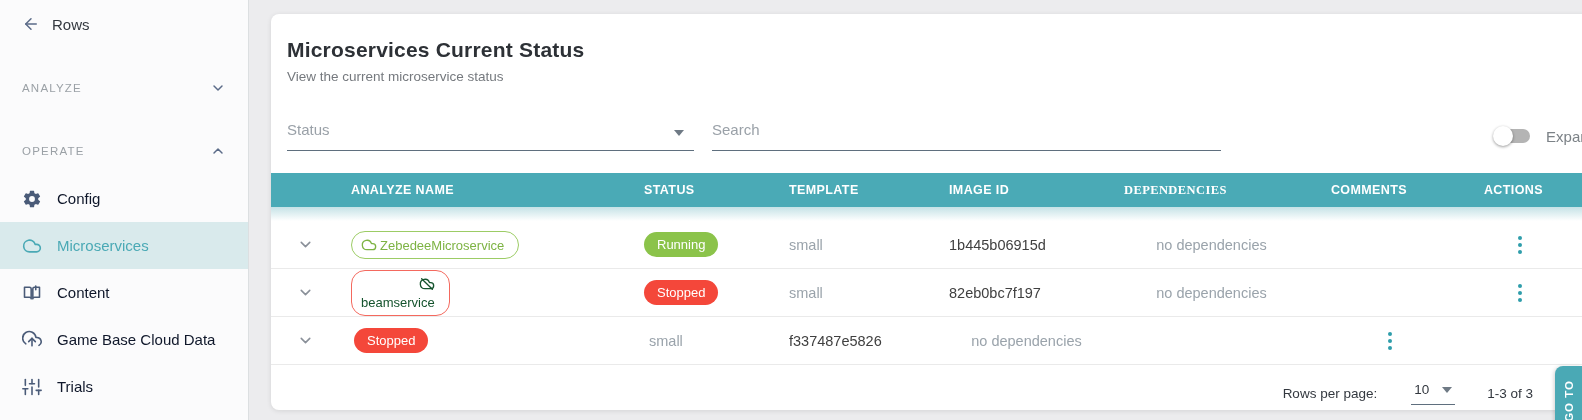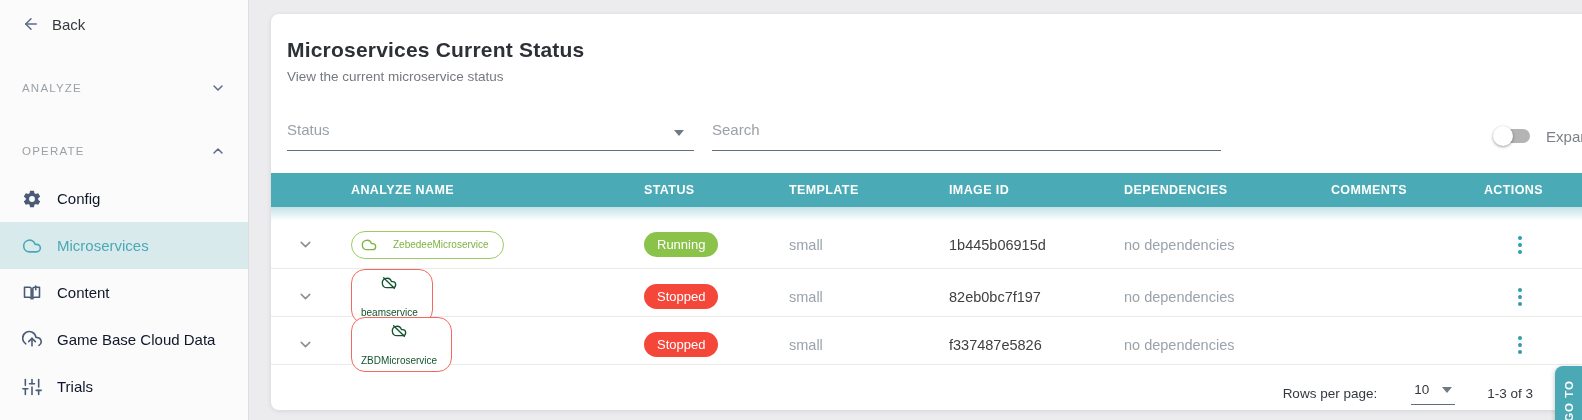--- a/index.html
+++ b/index.html
@@ -38,37 +38,37 @@
   .switch { position: relative; width: 38px; height: 20px; flex-shrink: 0; }
   .switch .track { position: absolute; left: 3px; top: 3px; width: 34px; height: 14px; border-radius: 7px; background: #b4b4b4; }
   .switch .knob { position: absolute; left: 0; top: 0; width: 20px; height: 20px; border-radius: 50%; background: #fff; box-shadow: 0 1px 3px rgba(0,0,0,.4); }
 
   
   .grid-cols { display: grid; grid-template-columns: 68px 290px 140px 160px 180px 190px 140px 130px; align-items: center; }
   .thead { margin-top: 22px; height: 34px; background: #4aaab6; color: #fff; font-size: 12.5px; font-weight: 700; letter-spacing: .4px; }
   .th-name { padding-left: 12px; }
   .th-status { padding-left: 15px; }
   .th-template, .th-image { padding-left: 20px; }
-  .th-deps { padding-left: 15px; }
+  .th-deps { padding-left: 15px; font-family: Liberation Serif, serif; }
   .th-comments { text-align: center; }
   .th-actions { text-align: right; padding-right: 26px; }
   .head-gradient { height: 14px; background: linear-gradient(#c5e2e6, #ffffff); }
   .trow { height: 48px; border-bottom: 1px solid #eaeaea; font-size: 14px; background: #fff; }
   .cell-exp { display: flex; justify-content: center; color: #8a9099; cursor: pointer; }
   .cell-name { padding-left: 12px; }
-  .pill { display: inline-flex; align-items: center; gap: 16px; border: 1px solid; border-radius: 14px; padding: 5px 14px 5px 9px; font-size: 10px; cursor: pointer; background: #fff; font-family: inherit; }
+  .pill { display: inline-flex; align-items: flex-end; gap: 3px; border: 1px solid; border-radius: 14px; padding: 5px 14px 5px 9px; font-size: 13px; cursor: pointer; background: #fff; font-family: inherit; }
   .pill--green { color: #7db343; border-color: #9ccc65; }
   .pill--red { color: #14532d; border-color: #f4695e; flex-direction: column; }
   .cell-status { padding-left: 15px; }
   .badge { display: inline-block; border-radius: 13px; padding: 5px 13px; min-width: 44px; text-align: center; color: #fff; font-size: 13px; }
   .badge--running { background: #8bc34a; }
   .badge--stopped { background: #f4473a; }
   .cell-template { padding-left: 20px; color: #9aa3ab; font-size: 14.5px; }
   .cell-image { padding-left: 20px; color: #404040; font-size: 14.5px; }
-  .cell-deps { padding-left: 15px; color: #9aa3ab; font-size: 14.5px; }
+  .cell-deps { padding-left: 15px; color: #9aa3ab; font-size: 14.5px; text-align: center; }
   .cell-actions { display: flex; justify-content: flex-end; padding-right: 44px; }
   .kebab { display: flex; flex-direction: column; gap: 3px; padding: 3px; cursor: pointer; }
   .kebab i { width: 4px; height: 4px; border-radius: 50%; background: #2f9dab; }
 
   
   .tfoot { display: flex; align-items: center; justify-content: flex-end; height: 57px; padding-right: 34px; font-size: 13.5px; color: #33383f; }
   .rpp-select { display: flex; align-items: center; gap: 13px; margin-left: 34px; border-bottom: 1px solid #5f6f7e; padding: 0 3px 7px 3px; cursor: pointer; }
   .rpp-select .tri { width: 0; height: 0; border-left: 5px solid transparent; border-right: 5px solid transparent; border-top: 6px solid #6f7a85; }
   .range { margin-left: 32px; }
   .page-btn { margin-left: 44px; color: #c6c6c6; display: flex; cursor: pointer; background: none; border: 0; }
@@ -82,21 +82,21 @@
 <body>
 
 <div class="app">
 
   <aside class="sidebar">
     <div class="back-row">
       <svg width="18" height="18" viewBox="0 0 24 24" fill="none" stroke="currentColor" stroke-width="2" stroke-linecap="round" stroke-linejoin="round">
           <line x1="19" y1="12" x2="5" y2="12"></line>
           <polyline points="12 19 5 12 12 5"></polyline>
         </svg>
-      <span>Back</span>
+      <span>Rows</span>
     </div>
 
     <div class="side-section" style="margin-top:47px">
       <span>ANALYZE</span>
       <svg width="16" height="16" viewBox="0 0 24 24" fill="none" stroke="currentColor" stroke-width="2.2" stroke-linecap="round" stroke-linejoin="round">
           <polyline points="6 9 12 15 18 9"></polyline>
         </svg>
     </div>
 
     <div class="side-section">
@@ -244,29 +244,20 @@
               <i></i>
             </span>
           </div>
       </div>
 
       <div class="trow grid-cols">
         <div class="cell-exp">
           <svg width="17" height="17" viewBox="0 0 24 24" fill="none" stroke="currentColor" stroke-width="2.2" stroke-linecap="round" stroke-linejoin="round">
               <polyline points="6 9 12 15 18 9"></polyline>
             </svg>
-        </div>
-        <div class="cell-name">
-          <span class="pill pill--red">
-            <svg width="16" height="16" viewBox="0 0 24 24" fill="none" stroke="currentColor" stroke-width="2" stroke-linecap="round" stroke-linejoin="round">
-                <path d="M17.5 19H9a7 7 0 1 1 6.71-9h1.79a4.5 4.5 0 1 1 0 9Z"></path>
-                <line x1="4" y1="4" x2="20" y2="20"></line>
-              </svg>
-            <span>ZBDMicroservice</span>
-          </span>
         </div>
         <div class="cell-status"><span class="badge badge--stopped">Stopped</span></div>
         <div class="cell-template">small</div>
         <div class="cell-image">f337487e5826</div>
         <div class="cell-deps">no dependencies</div>
         <div class="cell-comments"></div>
         <div class="cell-actions">
             <span class="kebab">
               <i></i>
               <i></i>

